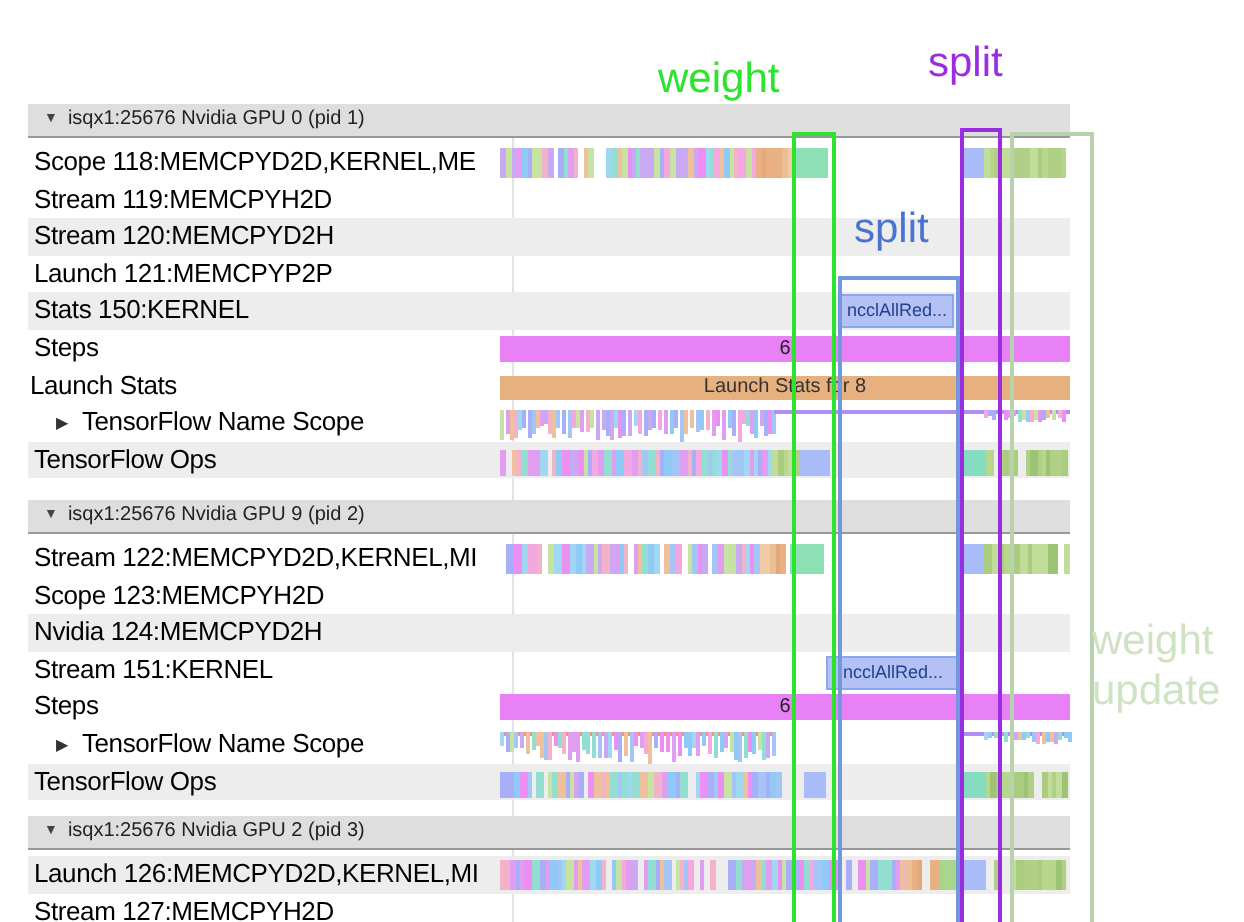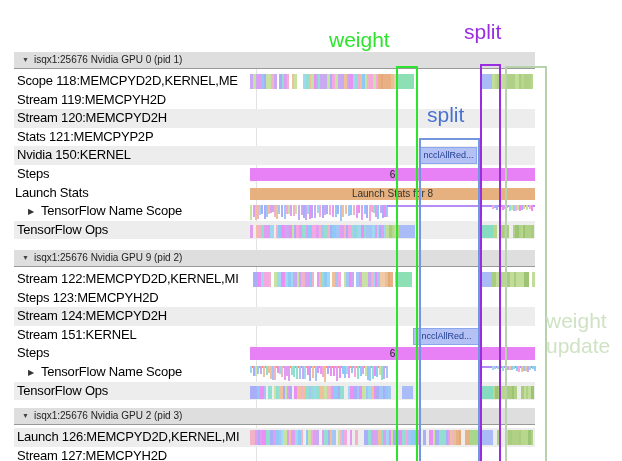--- a/index.html
+++ b/index.html
@@ -95,23 +95,23 @@
         <i class="stripe" style="left: 23px; width: 4px; background: rgb(194, 221, 154);"></i>
         <i class="stripe" style="left: 27px; width: 2px; background: rgb(169, 204, 126);"></i>
         <i class="stripe" style="left: 29px; width: 3px; background: rgb(183, 215, 141);"></i>
         <i class="stripe" style="left: 32px; width: 3px; background: rgb(176, 208, 134);"></i>
         <i class="stripe" style="left: 35px; width: 4px; background: rgb(176, 208, 134);"></i>
         <i class="stripe" style="left: 39px; width: 2px; background: rgb(183, 215, 141);"></i>
       </div>
       <div class="rowlabel" style="top: 90.6px; height: 18.6px; line-height: 18.6px; padding-left: 17px; width: 227px;"><span>Stream 119:MEMCPYH2D</span></div>
       <div class="rowbg" style="top: 109.2px; height: 18.6px; background: rgb(237, 237, 237);"></div>
       <div class="rowlabel" style="top: 109.2px; height: 18.6px; line-height: 18.6px; padding-left: 17px; width: 227px;"><span>Stream 120:MEMCPYD2H</span></div>
-      <div class="rowlabel" style="top: 127.8px; height: 18.6px; line-height: 18.6px; padding-left: 17px; width: 227px;"><span>Stats 121:MEMCPYP2P</span></div>
+      <div class="rowlabel" style="top: 127.8px; height: 18.6px; line-height: 18.6px; padding-left: 17px; width: 227px;"><span>Launch 121:MEMCPYP2P</span></div>
       <div class="rowbg" style="top: 146.4px; height: 18.6px; background: rgb(237, 237, 237);"></div>
-      <div class="rowlabel" style="top: 146.4px; height: 18.6px; line-height: 18.6px; padding-left: 17px; width: 227px;"><span>Nvidia 150:KERNEL</span></div>
+      <div class="rowlabel" style="top: 146.4px; height: 18.6px; line-height: 18.6px; padding-left: 17px; width: 227px;"><span>Stats 150:KERNEL</span></div>
       <div class="seg" style="left: 420px; top: 147.4px; width: 55px; height: 15px; background: rgb(179, 193, 244); border: 1px solid rgb(138, 166, 239);">
         <div class="barlabel" style="line-height: 15px; font-size: 9px; color: rgb(35, 64, 143);">ncclAllRed...</div>
       </div>
       <div class="rowlabel" style="top: 165px; height: 18.6px; line-height: 18.6px; padding-left: 17px; width: 227px;"><span>Steps</span></div>
       <div class="seg" style="left: 250px; top: 168px; width: 285px; height: 13px; background: rgb(232, 128, 246);">
         <div class="barlabel" style="line-height: 13px; font-size: 10px; color: rgb(34, 34, 34);">6</div>
       </div>
       <div class="rowlabel" style="top: 184px; height: 18.6px; line-height: 18.6px; padding-left: 15px; width: 227px;"><span>Launch Stats</span></div>
       <div class="seg" style="left: 250px; top: 187.6px; width: 285px; height: 12.5px; background: rgb(230, 177, 127);">
         <div class="barlabel" style="line-height: 12.5px; font-size: 10px; color: rgb(51, 51, 51);">Launch Stats for 8</div>
@@ -336,23 +336,23 @@
         <i class="stripe" style="left: 16px; width: 2px; background: rgb(169, 204, 126);"></i>
         <i class="stripe" style="left: 18px; width: 4px; background: rgb(194, 221, 154);"></i>
         <i class="stripe" style="left: 22px; width: 2px; background: rgb(169, 204, 126);"></i>
         <i class="stripe" style="left: 24px; width: 3px; background: rgb(194, 221, 154);"></i>
         <i class="stripe" style="left: 27px; width: 3px; background: rgb(194, 221, 154);"></i>
         <i class="stripe" style="left: 30px; width: 2px; background: rgb(194, 221, 154);"></i>
         <i class="stripe" style="left: 32px; width: 3px; background: rgb(156, 196, 116);"></i>
         <i class="stripe" style="left: 35px; width: 2px; background: rgb(156, 196, 116);"></i>
         <i class="stripe" style="left: 40px; width: 3px; background: rgb(194, 221, 154);"></i>
       </div>
-      <div class="rowlabel" style="top: 288.6px; height: 18.6px; line-height: 18.6px; padding-left: 17px; width: 227px;"><span>Steps 123:MEMCPYH2D</span></div>
+      <div class="rowlabel" style="top: 288.6px; height: 18.6px; line-height: 18.6px; padding-left: 17px; width: 227px;"><span>Scope 123:MEMCPYH2D</span></div>
       <div class="rowbg" style="top: 307.2px; height: 18.6px; background: rgb(237, 237, 237);"></div>
-      <div class="rowlabel" style="top: 307.2px; height: 18.6px; line-height: 18.6px; padding-left: 17px; width: 227px;"><span>Stream 124:MEMCPYD2H</span></div>
+      <div class="rowlabel" style="top: 307.2px; height: 18.6px; line-height: 18.6px; padding-left: 17px; width: 227px;"><span>Nvidia 124:MEMCPYD2H</span></div>
       <div class="rowlabel" style="top: 325.8px; height: 18.6px; line-height: 18.6px; padding-left: 17px; width: 227px;"><span>Stream 151:KERNEL</span></div>
       <div class="seg" style="left: 413px; top: 327.8px; width: 65px; height: 15px; background: rgb(179, 193, 244); border: 1px solid rgb(138, 166, 239);">
         <div class="barlabel" style="line-height: 15px; font-size: 9px; color: rgb(35, 64, 143);">ncclAllRed...</div>
       </div>
       <div class="rowlabel" style="top: 344.4px; height: 18.6px; line-height: 18.6px; padding-left: 17px; width: 227px;"><span>Steps</span></div>
       <div class="seg" style="left: 250px; top: 347.4px; width: 285px; height: 13px; background: rgb(232, 128, 246);">
         <div class="barlabel" style="line-height: 13px; font-size: 10px; color: rgb(34, 34, 34);">6</div>
       </div>
       <div class="rowlabel" style="top: 363px; height: 18.6px; line-height: 18.6px; padding-left: 28px; width: 216px;"><div class="tri">▶</div><span>TensorFlow Name Scope</span></div>
       <div class="seg" style="left: 250px; top: 366px; width: 137px; height: 2px; background: rgb(242, 145, 126);"></div>

